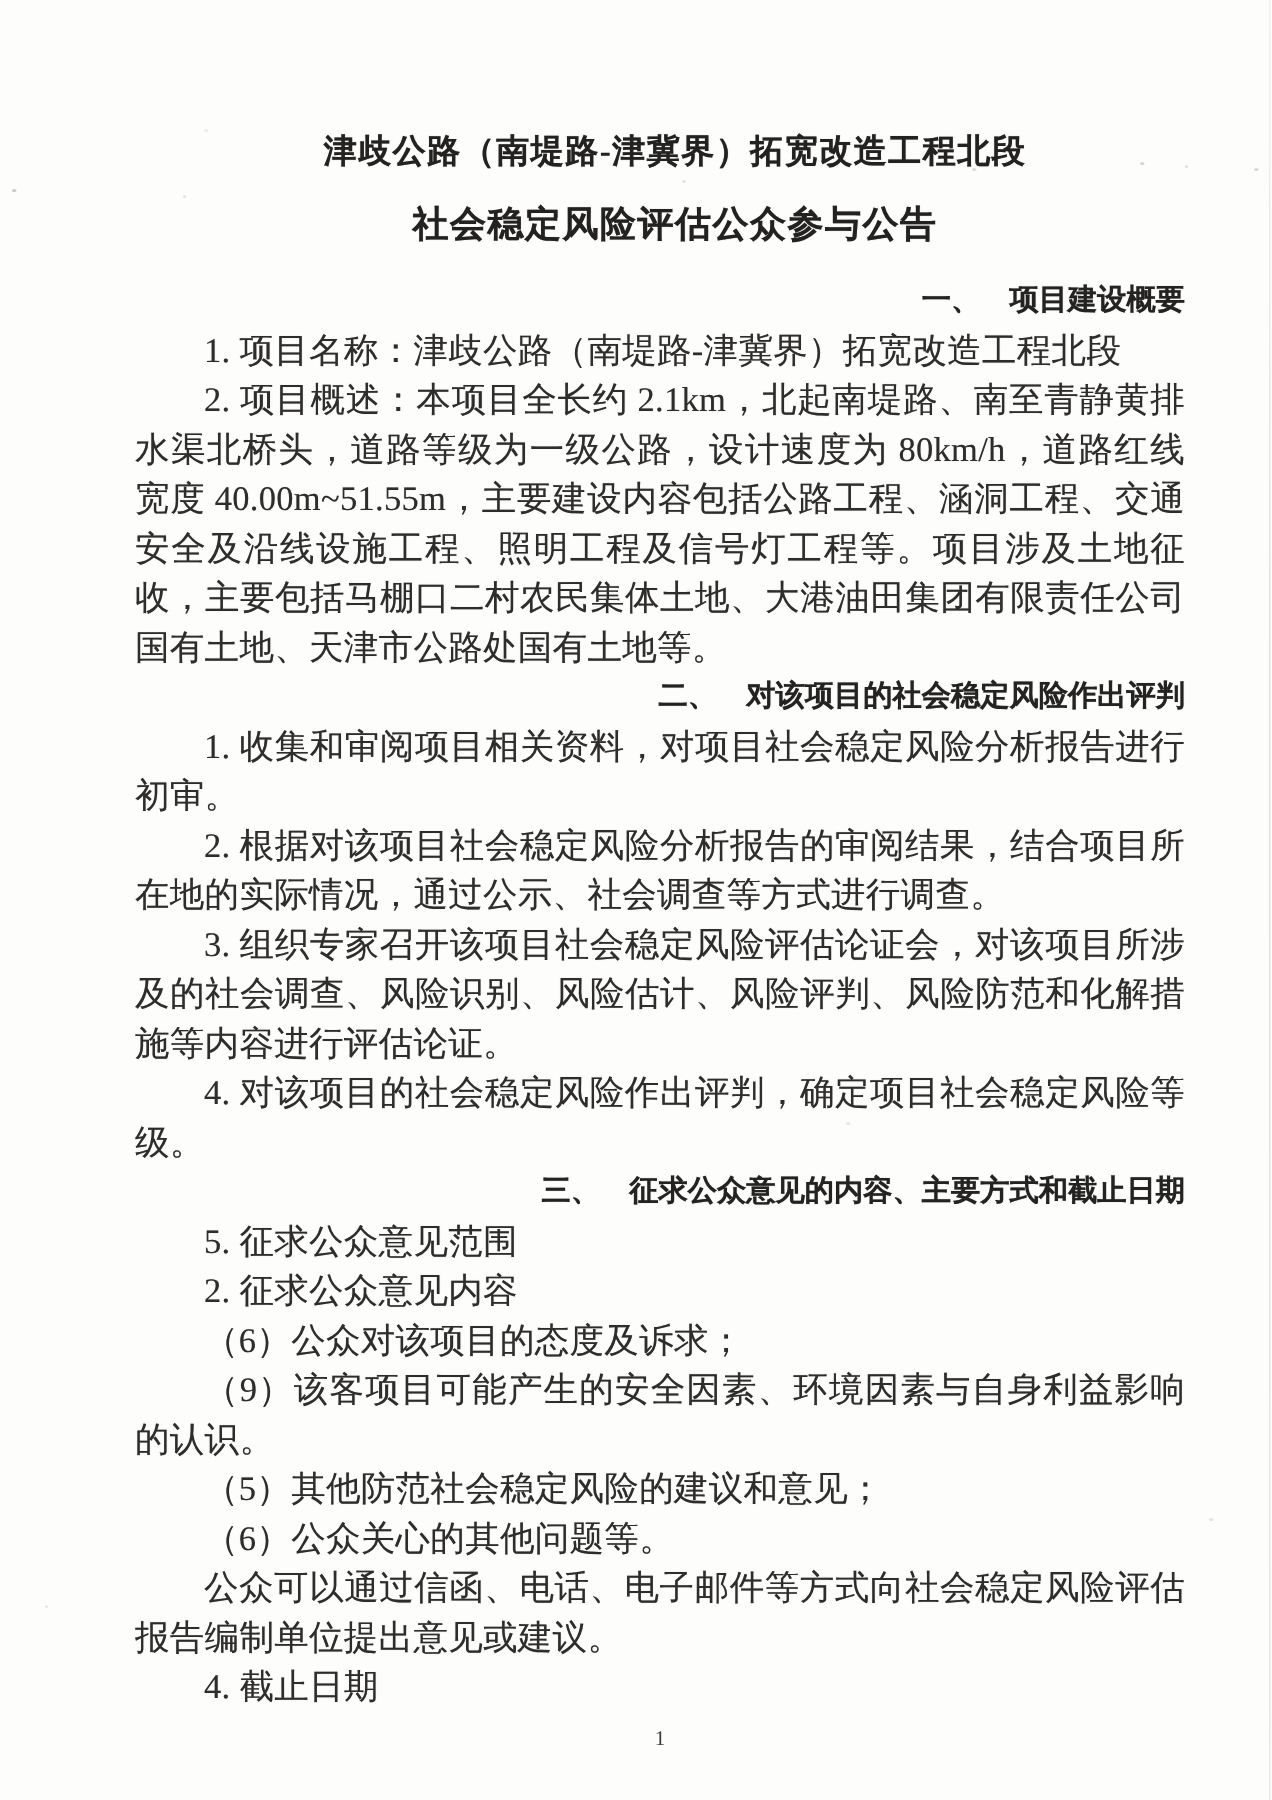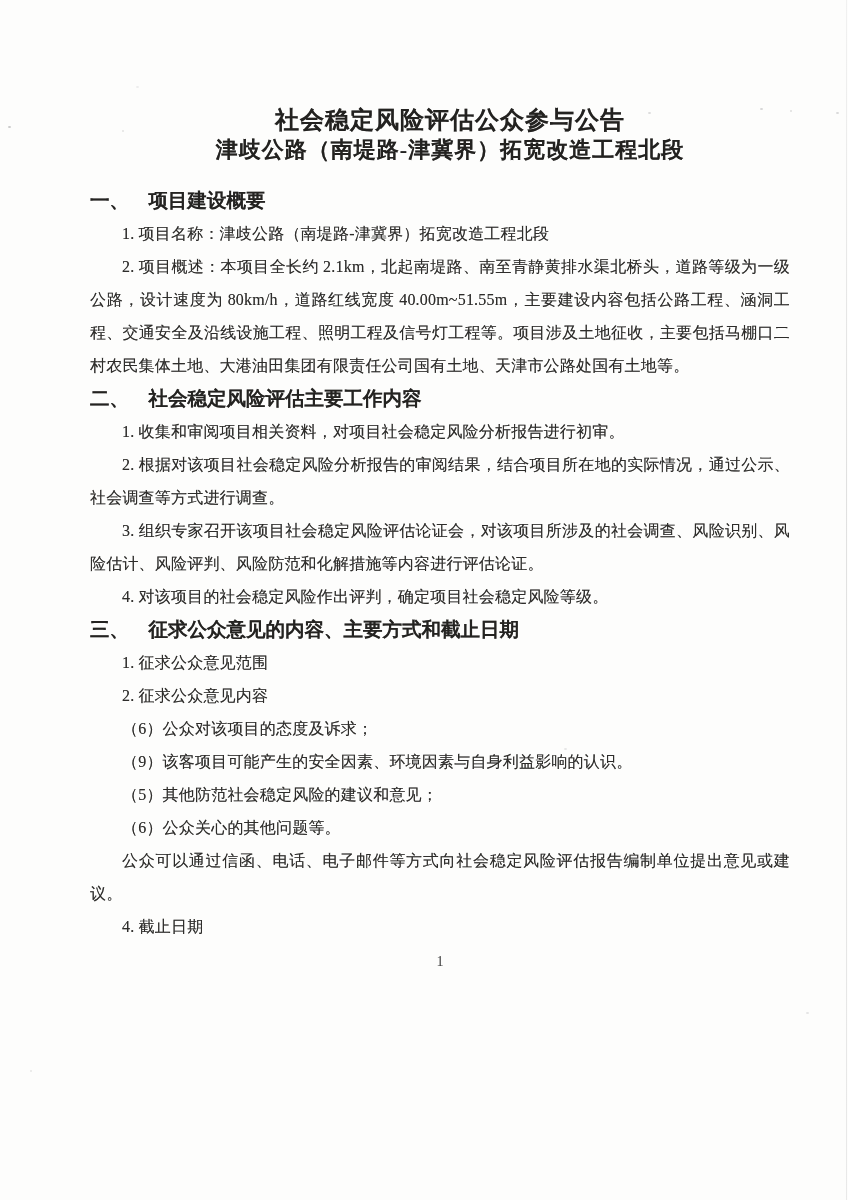--- a/index.html
+++ b/index.html
@@ -32,25 +32,25 @@
   }
   .sections{margin-top:19px;}
   .sec{margin:0;}
   .sec-heading{
     margin:0;
     font-size:19.5px;
     font-weight:bold;
     line-height:33px;
     color:#242321;
     text-shadow:0 0 .5px rgba(30,30,30,.5);
-    text-align:left;
+    text-align:right;
   }
   .para{
     margin:0;
-    font-size:16px;
+    font-size:23px;
     line-height:33px;
     text-indent:2em;
     text-align:justify;
     letter-spacing:.2px;
     text-shadow:0 0 .45px rgba(45,45,45,.5);
   }
   .page-footer{
     margin-top:8px;
     text-align:center;
     font-size:14px;
@@ -77,41 +77,41 @@
   <div class="speck" style="left:648px;top:112px;width:3px;height:2px;background:#dcdcdc;"></div>
   <div class="speck" style="left:760px;top:108px;width:3px;height:2px;background:#d6d6d6;"></div>
   <div class="speck" style="left:790px;top:110px;width:2px;height:2px;background:#dedede;"></div>
   <div class="speck" style="left:836px;top:112px;width:3px;height:2px;background:#d8d8d8;"></div>
   <div class="speck" style="left:564px;top:748px;width:3px;height:2px;background:#e6e6e6;"></div>
   <div class="speck" style="left:806px;top:1012px;width:3px;height:2px;background:#e4e4e4;"></div>
   <div class="speck" style="left:30px;top:1070px;width:2px;height:2px;background:#e6e6e6;"></div>
   <div class="scan-edge"></div>
 
   <div class="content">
+    <h1 class="doc-title">津歧公路（南堤路-津冀界）拓宽改造工程北段</h1>
     <h1 class="doc-title t2">社会稳定风险评估公众参与公告</h1>
-    <h1 class="doc-title">津歧公路（南堤路-津冀界）拓宽改造工程北段</h1>
 
     <div class="sections" id="sections">
     <section class="sec">
       <h2 class="sec-heading">一、　项目建设概要</h2>
     <p class="para">1. 项目名称：津歧公路（南堤路-津冀界）拓宽改造工程北段</p>
           <p class="para">2. 项目概述：本项目全长约 2.1km，北起南堤路、南至青静黄排水渠北桥头，道路等级为一级公路，设计速度为 80km/h，道路红线宽度 40.00m~51.55m，主要建设内容包括公路工程、涵洞工程、交通安全及沿线设施工程、照明工程及信号灯工程等。项目涉及土地征收，主要包括马棚口二村农民集体土地、大港油田集团有限责任公司国有土地、天津市公路处国有土地等。</p>
         </section>
 
     <section class="sec">
-      <h2 class="sec-heading">二、　社会稳定风险评估主要工作内容</h2>
+      <h2 class="sec-heading">二、　对该项目的社会稳定风险作出评判</h2>
     <p class="para">1. 收集和审阅项目相关资料，对项目社会稳定风险分析报告进行初审。</p>
           <p class="para">2. 根据对该项目社会稳定风险分析报告的审阅结果，结合项目所在地的实际情况，通过公示、社会调查等方式进行调查。</p>
           <p class="para">3. 组织专家召开该项目社会稳定风险评估论证会，对该项目所涉及的社会调查、风险识别、风险估计、风险评判、风险防范和化解措施等内容进行评估论证。</p>
           <p class="para">4. 对该项目的社会稳定风险作出评判，确定项目社会稳定风险等级。</p>
         </section>
 
     <section class="sec">
       <h2 class="sec-heading">三、　征求公众意见的内容、主要方式和截止日期</h2>
-    <p class="para">1. 征求公众意见范围</p>
+    <p class="para">5. 征求公众意见范围</p>
           <p class="para">2. 征求公众意见内容</p>
           <p class="para">（6）公众对该项目的态度及诉求；</p>
           <p class="para">（9）该客项目可能产生的安全因素、环境因素与自身利益影响的认识。</p>
           <p class="para">（5）其他防范社会稳定风险的建议和意见；</p>
           <p class="para">（6）公众关心的其他问题等。</p>
           <p class="para">公众可以通过信函、电话、电子邮件等方式向社会稳定风险评估报告编制单位提出意见或建议。</p>
           <p class="para">4. 截止日期</p>
         </section>
   </div>
 

